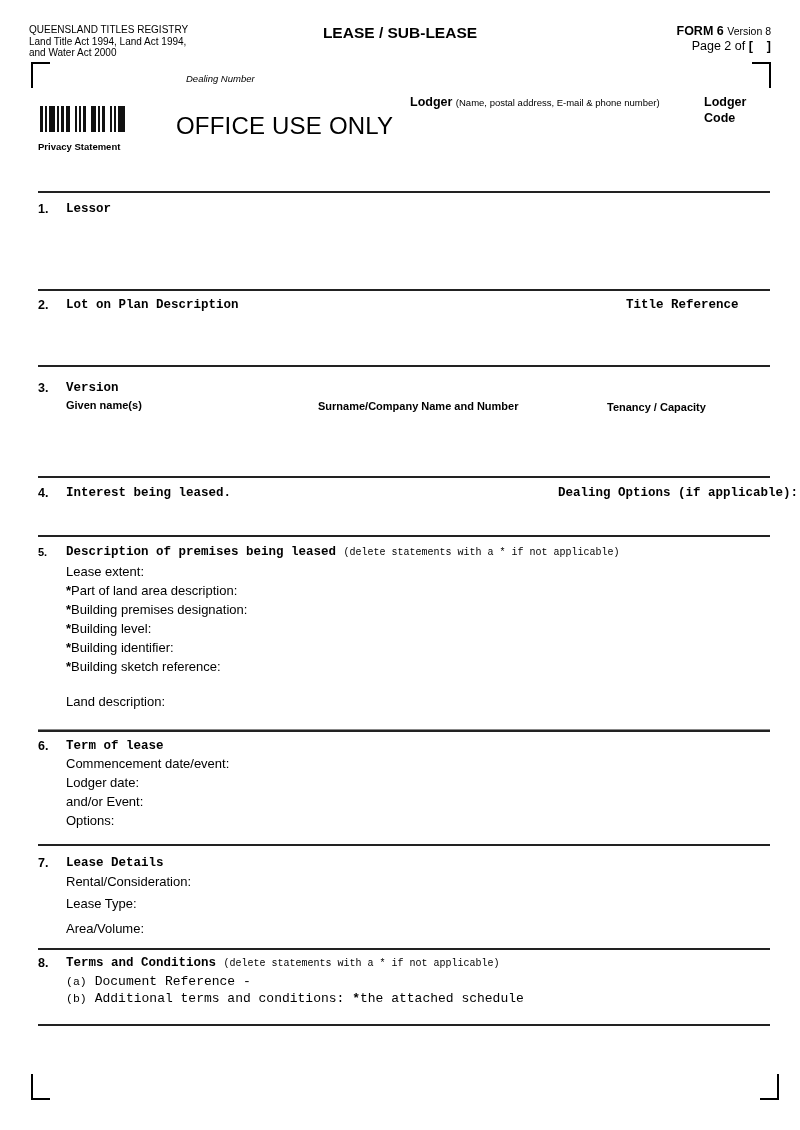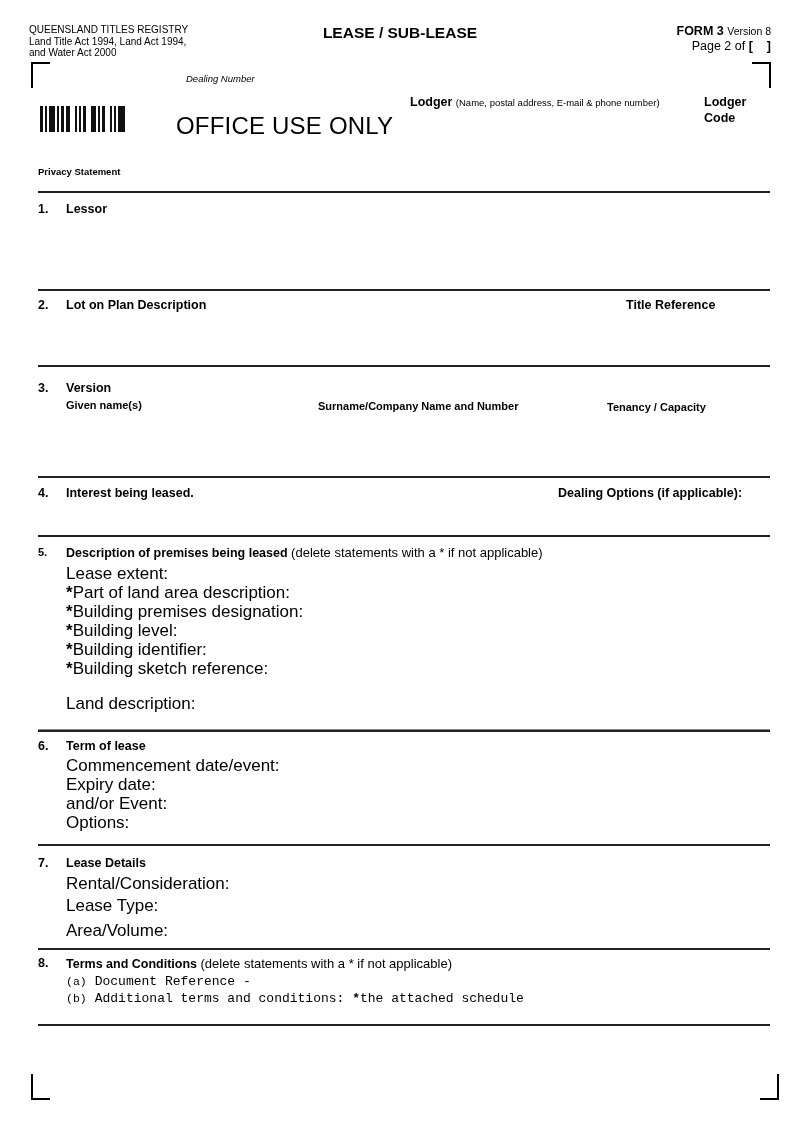--- a/index.html
+++ b/index.html
@@ -15,45 +15,45 @@
   .c-bl { left: 31px; top: 1074px; border-width: 0 0 2px 2px; }
   .c-br { left: 760px; top: 1074px; border-width: 0 2px 2px 0; }
   .dealing-num { left: 186px; top: 73px; font-size: 9.5px; font-style: italic; }
   .barcode { left: 40px; top: 106px; height: 26px; display: flex; align-items: stretch; }
   .barcode span { display: block; background: #111; margin-right: 2px; }
   .office-use { left: 176px; top: 112px; font-size: 24px; letter-spacing: 0.2px; }
   .lodger { left: 410px; top: 95px; font-size: 12.5px; text-align: center; }
   .lodger b { font-weight: bold; }
   .lodger small { font-size: 9.5px; }
   .lodger-code { left: 704px; top: 95px; font-size: 12.5px; font-weight: bold; line-height: 15.5px; }
-  .privacy { left: 38px; top: 142px; width: 350px; font-size: 8.5px; line-height: 10.5px; margin-top: 25px; }
+  .privacy { left: 38px; top: 142px; width: 350px; font-size: 8.5px; line-height: 10.5px; }
   .privacy .ptitle { font-weight: bold; font-size: 9.5px; }
   .rule { left: 38px; width: 732px; height: 0; border-top: 2px solid #222; }
   .sec-num { font-weight: bold; font-size: 12.5px; left: 38px; }
-  .sec-title { font-weight: bold; font-size: 12.5px; left: 66px; }
-  .sec-title .note { font-weight: normal; font-size: 13px; }
+  .sec-title { font-weight: bold; font-size: 12.5px; left: 66px; font-family: Liberation Mono, monospace; }
+  .sec-title .note { font-weight: normal; font-size: 10px; }
   .sub { font-weight: bold; font-size: 11px; }
-  .line { left: 66px; font-size: 17px; }
+  .line { left: 66px; font-size: 13px; }
   .star { font-weight: bold; }
   .item-l { left: 66px; font-size: 13px; font-family: Liberation Mono, monospace; }
   .item-l .k { font-size: 11.5px; margin-right: 8px; }
 </style>
 </head>
 <body>
 
 <div class="abs hdr-left">
   <div>QUEENSLAND TITLES REGISTRY</div>
   <div>Land Title Act 1994, Land Act 1994,</div>
   <div>and Water Act 2000</div>
 </div>
 
 <div class="abs title">LEASE / SUB-LEASE</div>
 
 <div class="abs form-id">
-  <div><b>FORM 3</b> <span class="ver">Version 8</span></div>
+  <div><b>FORM 6</b> <span class="ver">Version 8</span></div>
   <div><span>Page 2 of</span> <b>[</b><span style="display:inline-block;width:14px;"></span><b>]</b></div>
 </div>
 
 <div class="abs corner c-tl"></div>
 <div class="abs corner c-tr"></div>
 <div class="abs corner c-bl"></div>
 <div class="abs corner c-br"></div>
 
 <div class="abs dealing-num">Dealing Number</div>
 
@@ -124,21 +124,21 @@
 <div class="abs line" style="top:621px"><span class="star">*</span><span>Building level:</span></div>
 <div class="abs line" style="top:640px"><span class="star">*</span><span>Building identifier:</span></div>
 <div class="abs line" style="top:659px"><span class="star">*</span><span>Building sketch reference:</span></div>
 <div class="abs line" style="top:694px">Land description:</div>
 
 <div class="abs rule" style="top:729px;border-top-width:1px;border-color:#888"></div>
 <div class="abs rule" style="top:730px"></div>
 <div class="abs sec-num" style="top:739px">6.</div>
 <div class="abs sec-title" style="top:739px">Term of lease</div>
 <div class="abs line" style="top:756px">Commencement date/event:</div>
-<div class="abs line" style="top:775px">Expiry date:</div>
+<div class="abs line" style="top:775px">Lodger date:</div>
 <div class="abs line" style="top:794px">and/or Event:</div>
 <div class="abs line" style="top:813px">Options:</div>
 
 <div class="abs rule" style="top:844px"></div>
 <div class="abs sec-num" style="top:856px">7.</div>
 <div class="abs sec-title" style="top:856px">Lease Details</div>
 <div class="abs line" style="top:874px">Rental/Consideration:</div>
 <div class="abs line" style="top:896px">Lease Type:</div>
 <div class="abs line" style="top:921px">Area/Volume:</div>
 

